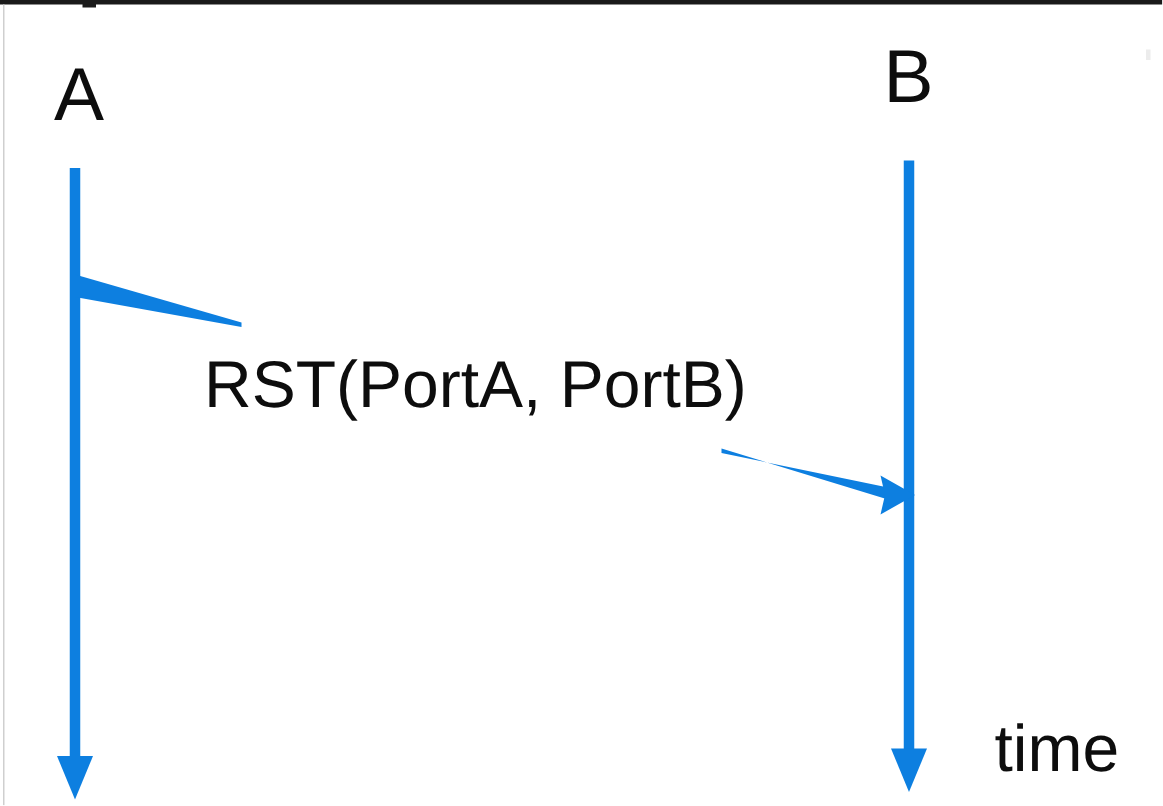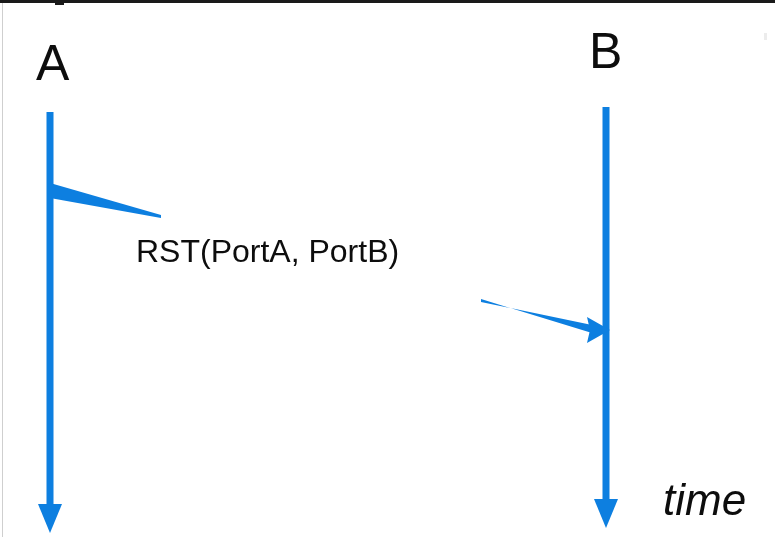--- a/index.html
+++ b/index.html
@@ -41,27 +41,26 @@
     font-size: 50px;
   }
   #label-actor-b {
     left: 589px;
     top: 26px;
     font-size: 50px;
   }
   #label-message {
     left: 136px;
     top: 235px;
-    font-size: 32px;
+    font-size: 44px;
   }
   #label-time-axis {
     left: 663px;
     top: 478px;
     font-size: 44px;
-    font-style: italic;
   }
   .top-edge-band {
     position: absolute;
     left: 0;
     top: 0;
     width: 775px;
     height: 3px;
     background: #1a1a1a;
   }
   .left-edge-rule {

